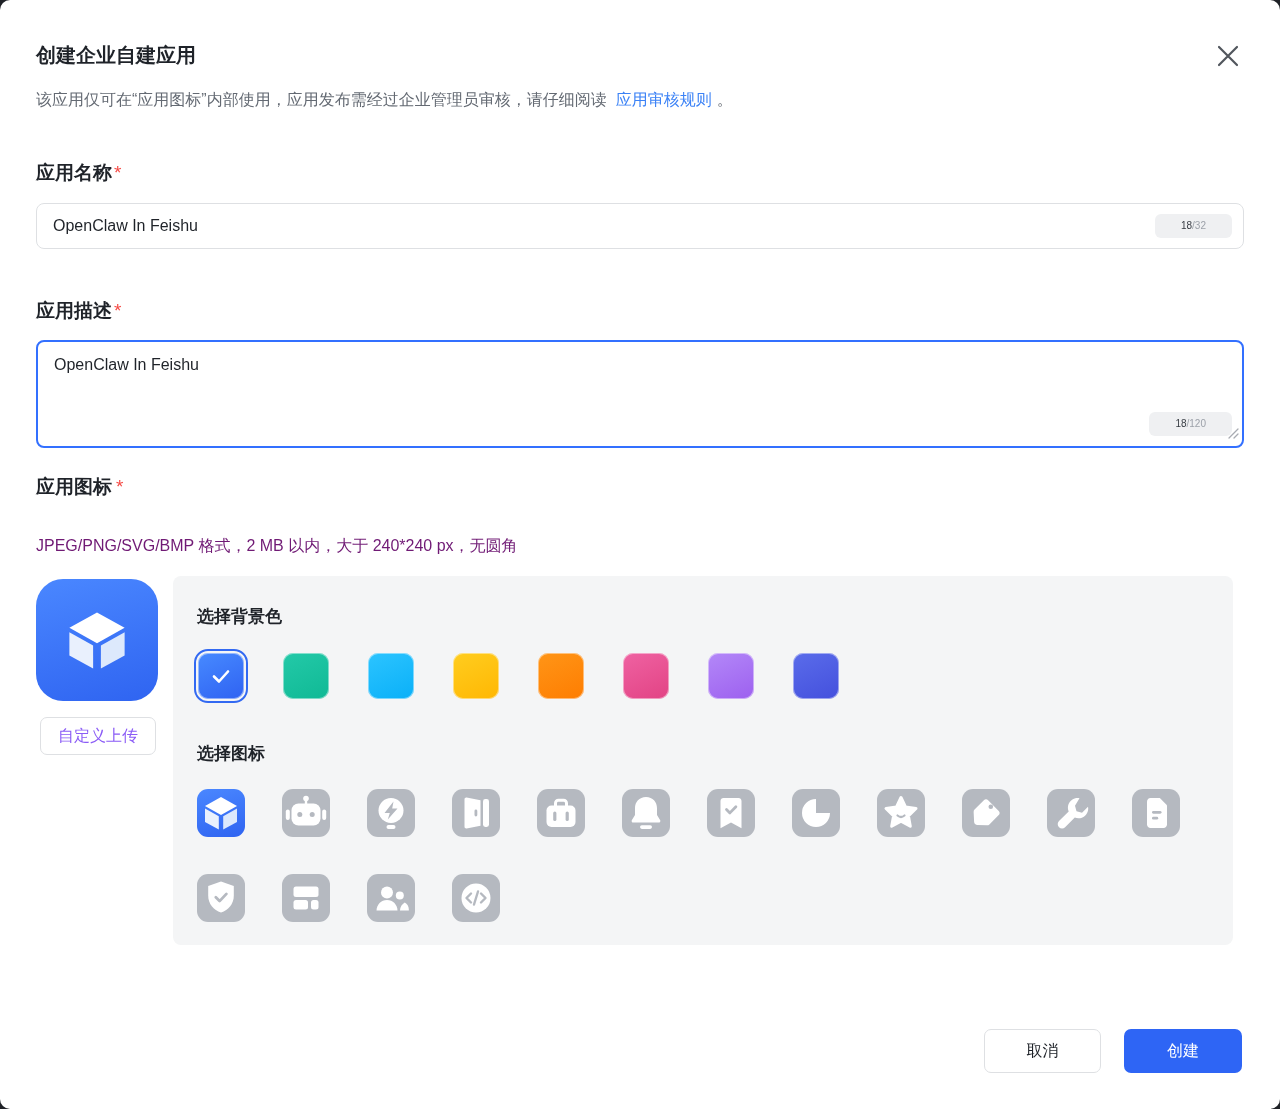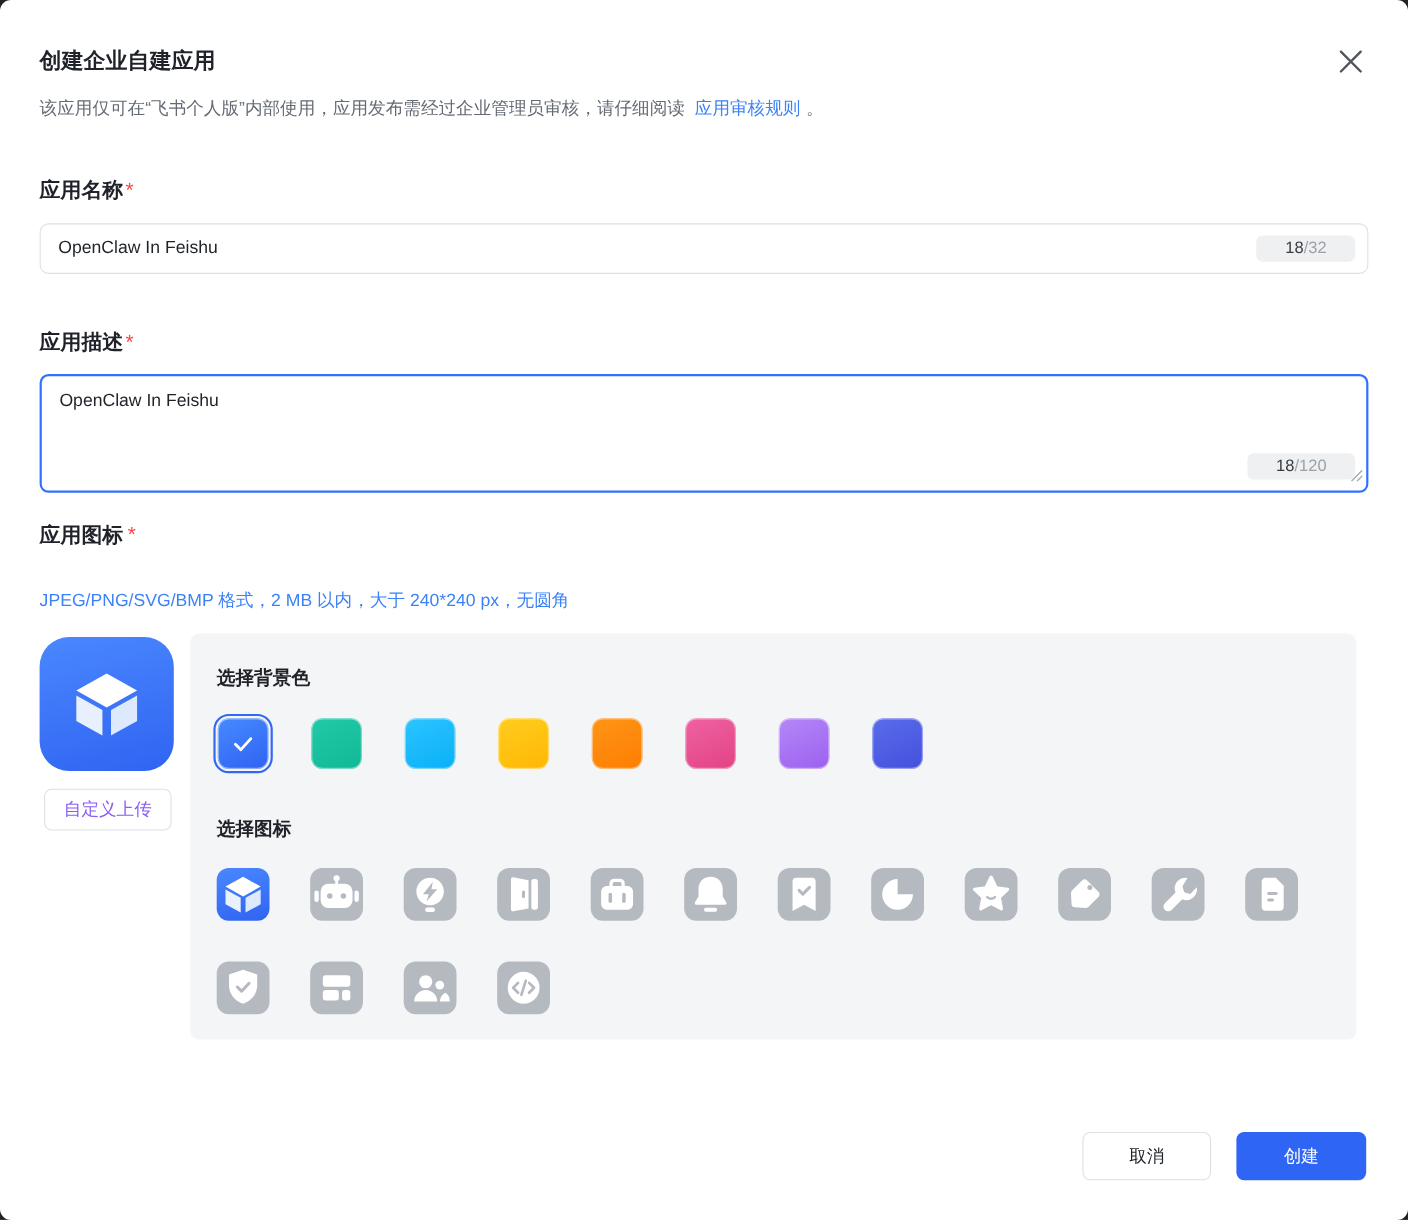--- a/index.html
+++ b/index.html
@@ -41,41 +41,41 @@
   .name-input {
     width:100%; height:100%;
     border:1px solid #dee0e3; border-radius:8px;
     padding:0 110px 0 16px;
     font-size:16px; color:#1f2329;
     font-family:inherit; outline:none; background:#fff;
   }
   .counter-pill {
     position:absolute; right:12px;
     background:#eff0f2; border-radius:6px;
-    padding:3px 26px; font-size:15px; line-height:18px;
+    padding:3px 26px; font-size:10px; line-height:18px;
     pointer-events:none;
   }
   .counter-pill .cur { color:#373c43; }
   .counter-pill .max { color:#9ca1a9; }
   .name-input-wrap .counter-pill { top:11px; }
   .desc-wrap {
     position:absolute; left:36px; right:36px; top:340px; height:108px;
   }
   .desc-area {
     width:100%; height:100%;
     border:2px solid #3370ff; border-radius:8px;
     padding:12px 16px;
     font-size:16px; color:#1f2329; line-height:22px;
     font-family:inherit; outline:none; resize:none; background:#fff; display:block;
   }
   .desc-wrap .counter-pill { bottom:12px; }
   .resize-grip { position:absolute; right:5px; bottom:5px; pointer-events:none; }
   .hint {
     position:absolute; left:36px; top:536px;
-    font-size:16px; color:#3b82f6;
+    font-size:16px; color:#701a75;
   }
   .icon-preview {
     position:absolute; left:36px; top:579px;
     width:122px; height:122px; border-radius:27px;
     background:linear-gradient(165deg,#4a87ff 0%,#2f64f1 100%);
     display:flex; align-items:center; justify-content:center;
   }
   .icon-preview svg { width:78px; height:78px; }
   .upload-btn {
     position:absolute; left:40px; top:717px;
@@ -141,21 +141,21 @@
 
   <button class="close-btn">
     <span style="display:flex;">
       <svg width="26" height="26" viewBox="0 0 26 26">
           <path d="M4 4 L22 22 M22 4 L4 22" stroke="#51565d" stroke-width="2.2" stroke-linecap="round"></path>
         </svg>
     </span>
   </button>
 
   <div class="subtitle">
-    <span>该应用仅可在“飞书个人版”内部使用，应用发布需经过企业管理员审核，请仔细阅读</span><a class="link">应用审核规则</a><span>。</span>
+    <span>该应用仅可在“应用图标”内部使用，应用发布需经过企业管理员审核，请仔细阅读</span><a class="link">应用审核规则</a><span>。</span>
   </div>
 
   <div class="field-label" style="top:160px;">
     <span>应用名称</span><span class="req">*</span>
   </div>
   <div class="name-input-wrap">
     <input class="name-input" type="text" value="OpenClaw In Feishu" style="">
     <span class="counter-pill"><span class="cur">18</span><span class="max">/32</span></span>
   </div>
 

